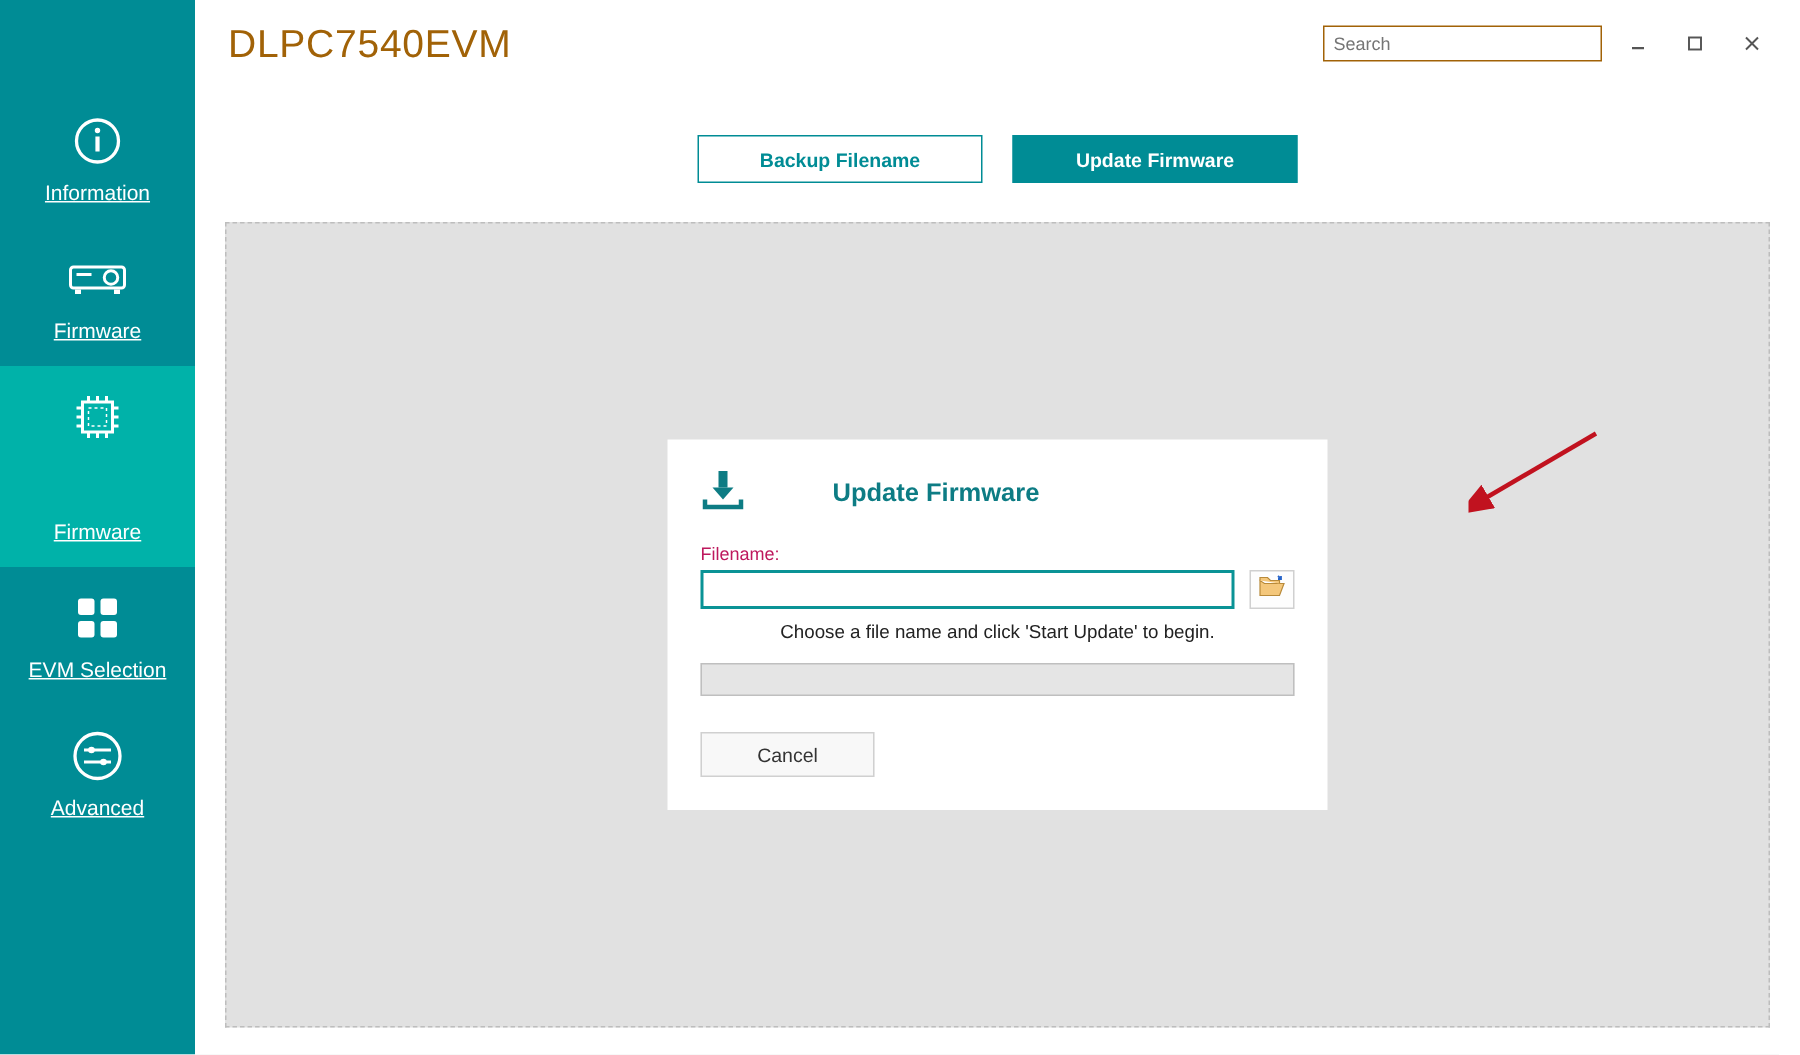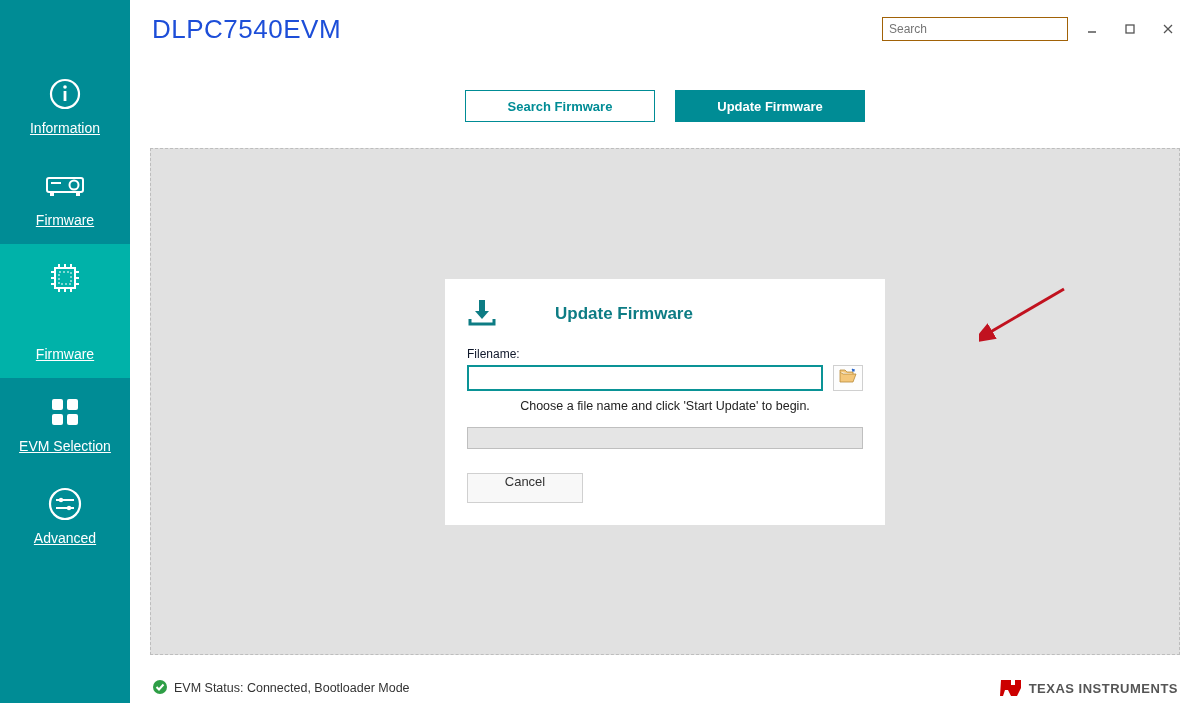--- a/index.html
+++ b/index.html
@@ -11,47 +11,47 @@
   .sidebar { width: 130px; background: #008c95; color: #fff; display: flex; flex-direction: column; align-items: stretch; padding-top: 60px; text-decoration: underline; }
   .side-item { display: flex; flex-direction: column; align-items: center; justify-content: center; padding: 14px 0 16px; cursor: pointer; }
   .side-item.active { background: #00b2a9; gap: 42px; }
   .side-label { font-size: 14px; margin-top: 6px; font-weight: 400; }
   .side-icon { width: 40px; height: 40px; display: flex; align-items: center; justify-content: center; }
 
   
   .main { flex: 1; display: flex; flex-direction: column; position: relative; }
 
   .topbar { height: 58px; display: flex; align-items: center; padding: 0 18px 0 22px; }
-  .app-title { font-size: 26px; color: #1d4ed8; font-weight: 400; letter-spacing: 0.5px; }
+  .app-title { font-size: 26px; color: #a16207; font-weight: 400; letter-spacing: 0.5px; }
   .topbar-spacer { flex: 1; }
   .search-input { width: 186px; height: 24px; border: 1px solid #a16207; padding: 2px 6px; font-size: 12px; color: #555; }
   .win-btn { width: 28px; height: 24px; display: flex; align-items: center; justify-content: center; margin-left: 10px; color: #555; cursor: pointer; font-size: 12px; }
 
   .tab-row { display: flex; justify-content: center; gap: 20px; padding: 32px 0 26px; }
   .tab-btn { width: 190px; height: 32px; border: 1px solid #008c95; display: flex; align-items: center; justify-content: center; font-size: 13px; cursor: pointer; }
   .tab-btn.outline { background: #fff; color: #008c95; font-weight: 600; }
   .tab-btn.filled  { background: #008c95; color: #fff; font-weight: 600; }
 
   .content-area { flex: 1; margin: 0 20px 18px 20px; background: #e1e1e1; border: 1px dashed #bdbdbd; position: relative; display: flex; align-items: center; justify-content: center; }
 
   .card { width: 440px; background: #fff; padding: 18px 22px 22px; box-shadow: 0 0 0 rgba(0,0,0,0); }
   .card-header { display: flex; align-items: center; gap: 24px; margin-bottom: 16px; }
   .card-title { color: #0d7c84; font-size: 17px; font-weight: 600; margin-left: 34px; }
 
-  .field-label { font-size: 12px; color: #0f172a; margin-bottom: 4px; }
+  .field-label { font-size: 12px; color: #be185d; margin-bottom: 4px; }
   .file-row { display: flex; align-items: center; gap: 10px; }
   .file-input { flex: 1; height: 26px; border: 2px solid #0a9396; background: #fff; padding: 0 6px; }
   .browse-btn { width: 30px; height: 26px; border: 1px solid #d0d0d0; background: #fdfdfd; display: flex; align-items: center; justify-content: center; cursor: pointer; }
 
   .instruction { text-align: center; font-size: 12.5px; color: #222; margin: 8px 0 14px; }
 
   .progress { width: 100%; height: 22px; background: #e5e5e5; border: 1px solid #bfbfbf; }
 
   .btn-row { display: flex; justify-content: space-between; margin-top: 24px; }
-  .dlg-btn { width: 116px; height: 30px; border: 1px solid #d0d0d0; background: #f8f8f8; font-size: 13px; color: #333; cursor: pointer; display:flex; justify-content:center;}
+  .dlg-btn { width: 116px; height: 30px; border: 1px solid #d0d0d0; background: #f8f8f8; font-size: 13px; color: #333; cursor: pointer; display:flex; align-items:center; justify-content:center;}
 
   .statusbar { height: 30px; display: flex; align-items: center; padding: 0 22px; font-size: 12.5px; color: #333; }
   .status-dot { margin-right: 6px; }
   .status-spacer { flex: 1; }
   .ti-logo { display: flex; align-items: center; gap: 6px; color: #555; font-size: 13px; letter-spacing: 0.5px; }
 
   
   .arrow { position: absolute; top: 135px; right: 110px; pointer-events: none; }
 </style>
 </head>
@@ -156,21 +156,21 @@
       <div class="win-btn">
         <svg width="10" height="10">
             <line x1="1" y1="1" x2="9" y2="9" stroke="#555" stroke-width="1.3"></line>
             <line x1="9" y1="1" x2="1" y2="9" stroke="#555" stroke-width="1.3"></line>
           </svg>
       </div>
     </div>
 
     <div class="tab-row">
       <div class="tab-btn outline">
-        <span>Search Firmware</span>
+        <span>Backup Filename</span>
       </div>
       <div class="tab-btn filled">
         <span>Update Firmware</span>
       </div>
     </div>
 
     <div class="content-area">
 
       <div class="card">
         <div class="card-header">
@@ -213,31 +213,15 @@
         <defs>
             <marker id="ah" markerWidth="10" markerHeight="10" refX="2" refY="3" orient="auto">
               <path d="M0,0 L0,6 L8,3 Z" fill="#c1121f"></path>
             </marker>
           </defs>
         <line x1="85" y1="5" x2="8" y2="50" stroke="#c1121f" stroke-width="3" marker-end="url(#ah)"></line>
       </svg>
 
     </div>
 
-    <div class="statusbar">
-      <span class="status-dot">
-        <svg width="16" height="16">
-            <circle cx="8" cy="8" r="7" fill="#2e9e46"></circle>
-            <path d="M4.5 8 L7 10.5 L11.5 5.5" fill="none" stroke="#fff" stroke-width="2"></path>
-          </svg>
-      </span>
-      <span>EVM Status: Connected, Bootloader Mode</span>
-      <div class="status-spacer"></div>
-      <div class="ti-logo">
-        <svg width="24" height="20" viewBox="0 0 24 20">
-          <path d="M2 2 H12 V7 H16 V2 H22 V10 L18 18 H12 L9 12 H6 L4 18 H1 Z" fill="#cc0000"></path>
-        </svg>
-        <span style="font-weight:600;">TEXAS INSTRUMENTS</span>
-      </div>
-    </div>
 
   </div>
 </div>
 
 </body></html>

